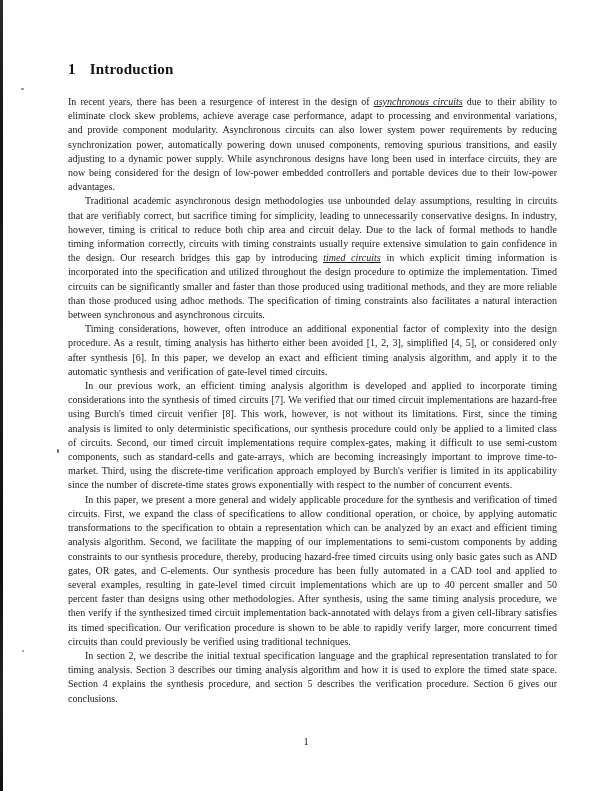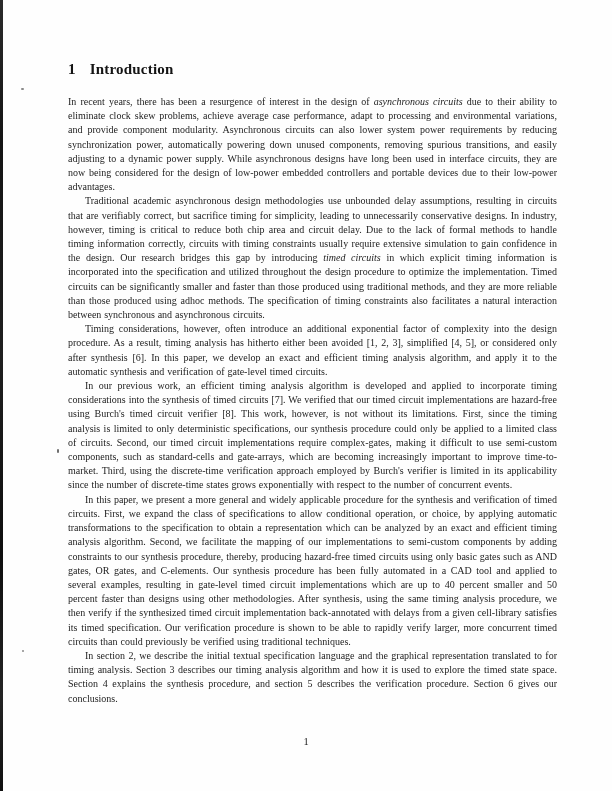--- a/index.html
+++ b/index.html
@@ -57,20 +57,21 @@
     line-height: 14.2px;
     text-align: justify;
     text-indent: 17px;
     word-spacing: 0.4px;
   }
   .para.first {
     text-indent: 0;
   }
   .italic-term {
     font-style: italic;
+    text-decoration: underline;
   }
   .pageno {
     position: absolute;
     top: 736px;
     left: 0;
     width: 612px;
     text-align: center;
     font-size: 10.5px;
     color: #202020;
   }

